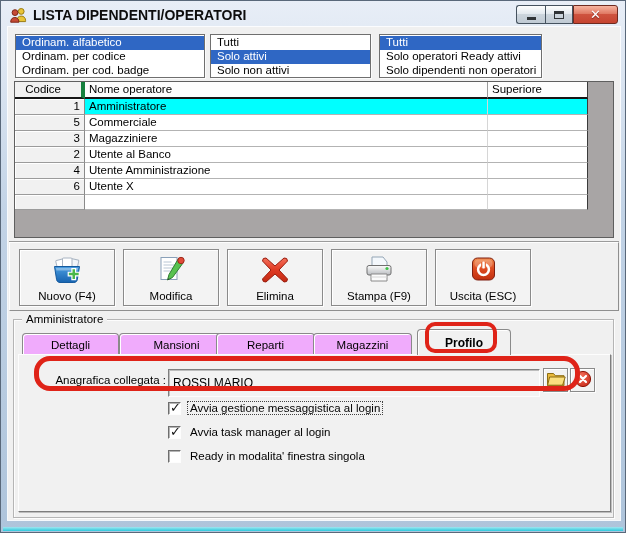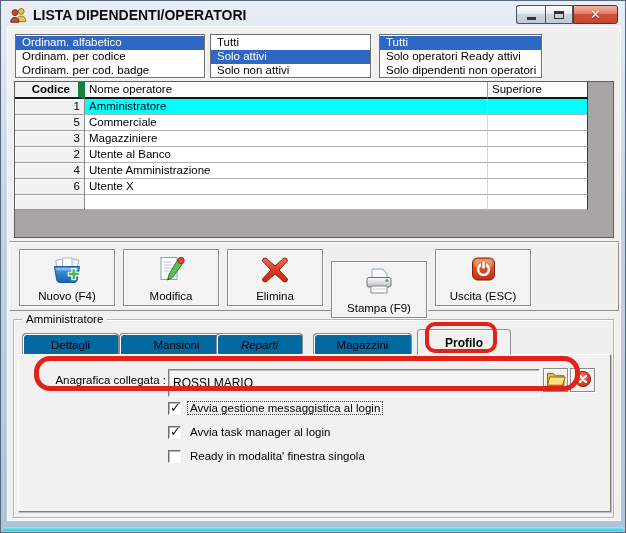--- a/index.html
+++ b/index.html
@@ -35,48 +35,48 @@
   .lb1{left:7px;width:190px;}
   .lb2{left:202px;width:161px;}
   .lb3{left:371px;width:163px;}
   .lb-item{height:14px;line-height:13px;padding:0 6px;white-space:nowrap;}
   .lb-item.selected{background:#2f67c4;color:#fff;}
   
   .grid{position:absolute;left:6px;top:54px;width:600px;height:157px;background:#a8a5a5;
     border:1px solid #5f5f5f;}
   .grid-header{display:flex;height:17px;}
   .gh{border-bottom:2px solid #161616;line-height:15px;white-space:nowrap;overflow:hidden;}
-  .gh-codice{width:70px;background:#f1f1f1;text-align:right;padding-right:8px;border-right:7px solid #15803d;font-weight:bold;}
+  .gh-codice{width:70px;background:#f1f1f1;text-align:right;padding-right:20px;border-right:4px solid #15803d;}
   .gh-nome{width:403px;background:#fdfdfd;padding-left:4px;border-right:1px solid #9a9a9a;}
   .gh-sup{width:100px;background:#fdfdfd;padding-left:4px;border-right:1px solid #3a3a3a;}
   .grid-row{display:flex;height:16px;}
   .grid-row.empty{height:15px;}
   .gc{line-height:15px;white-space:nowrap;overflow:hidden;}
   .gc-codice{width:70px;background:#f1f1f1;text-align:right;padding-right:4px;
     border-right:1px solid #8a8a8a;border-bottom:1px solid #9b9b9b;box-shadow:inset 1px 1px 0 #fff;}
   .gc-nome{width:403px;background:#fff;padding-left:4px;border-right:1px solid #d6d6d6;border-bottom:1px solid #b3b3b3;}
   .gc-sup{width:100px;background:#fff;border-right:1px solid #3a3a3a;border-bottom:1px solid #b3b3b3;}
   .grid-row.selected .gc-nome,.grid-row.selected .gc-sup{background:#00ffff;}
   
   .btn-panel{position:absolute;left:1px;top:215px;width:610px;height:69px;background:#f0f0f0;
     border:1px solid;border-color:#fdfdfd #8f8f8f #8f8f8f #fdfdfd;box-shadow:0 -1px 0 #9b9b9b;}
   .tool-btn{position:absolute;top:6px;width:96px;height:57px;background:#f3f3f3;
     border:1px solid #8a8a8a;box-shadow:inset 1px 1px 0 #fff,1px 1px 0 #fdfdfd;
     display:flex;flex-direction:column;align-items:center;justify-content:flex-end;
     padding-bottom:3px;font-size:11.5px;cursor:default;}
   .tool-btn .ticon{position:absolute;top:3px;left:50%;transform:translateX(-50%);}
-  .tb0{left:9px;} .tb1{left:113px;} .tb2{left:217px;} .tb3{left:321px;margin-top:12px;} .tb4{left:425px;}
+  .tb0{left:9px;} .tb1{left:113px;} .tb2{left:217px;} .tb3{left:321px;} .tb4{left:425px;}
   
   .groupbox{position:absolute;left:5px;top:292px;width:601px;height:199px;
     border:1px solid #b5b5b5;box-shadow:inset 1px 1px 0 #fdfdfd,1px 1px 0 #fdfdfd;}
   .group-label{position:absolute;top:-8px;left:8px;background:#f0f0f0;padding:0 4px;line-height:14px;}
-  .tab{position:absolute;top:13px;height:22px;background:#0369a1;border:1px solid #8a8a8a;border-bottom:none;
+  .tab{position:absolute;top:13px;height:22px;background:#f0abfc;border:1px solid #8a8a8a;border-bottom:none;
     border-radius:4px 4px 0 0;box-shadow:inset 1px 1px 0 #fff;
     display:flex;align-items:center;justify-content:center;z-index:1;}
-  .tabA{left:8px;width:97px;} .tabB{left:105px;width:115px;} .tabC{left:202px;width:87px;font-style:italic;} .tabD{left:299px;width:99px;}
+  .tabA{left:8px;width:97px;} .tabB{left:105px;width:115px;} .tabC{left:202px;width:99px;} .tabD{left:299px;width:99px;}
   .tab.active{left:403px;width:94px;top:9px;height:26px;font-weight:bold;font-size:12px;z-index:3;background:#f1f1f1;}
   .tabsheet{position:absolute;left:4px;top:34px;width:593px;height:158px;background:#f1f1f1;
     border:1px solid;border-color:#fdfdfd #7d7d7d #7d7d7d #fdfdfd;box-shadow:1px 1px 0 #bdbdbd;z-index:2;}
   
   .anag-label{position:absolute;left:20px;top:19px;width:127px;text-align:right;white-space:nowrap;}
   .anag-input{position:absolute;left:149px;top:14px;width:372px;height:28px;background:#f3f3f3;
     border:1px solid;border-color:#7f7f7f #fdfdfd #fdfdfd #7f7f7f;box-shadow:inset 1px 1px 0 #bdbdbd;
     font-family:"Liberation Sans","DejaVu Sans",sans-serif;font-size:12px;padding:2px 4px;color:#000;}
   .icon-btn{position:absolute;top:13px;width:25px;height:24px;background:#f2f2f2;border:1px solid #8a8a8a;
     box-shadow:inset 1px 1px 0 #fff,1px 1px 0 #fdfdfd;display:flex;align-items:center;justify-content:center;padding:0;}

